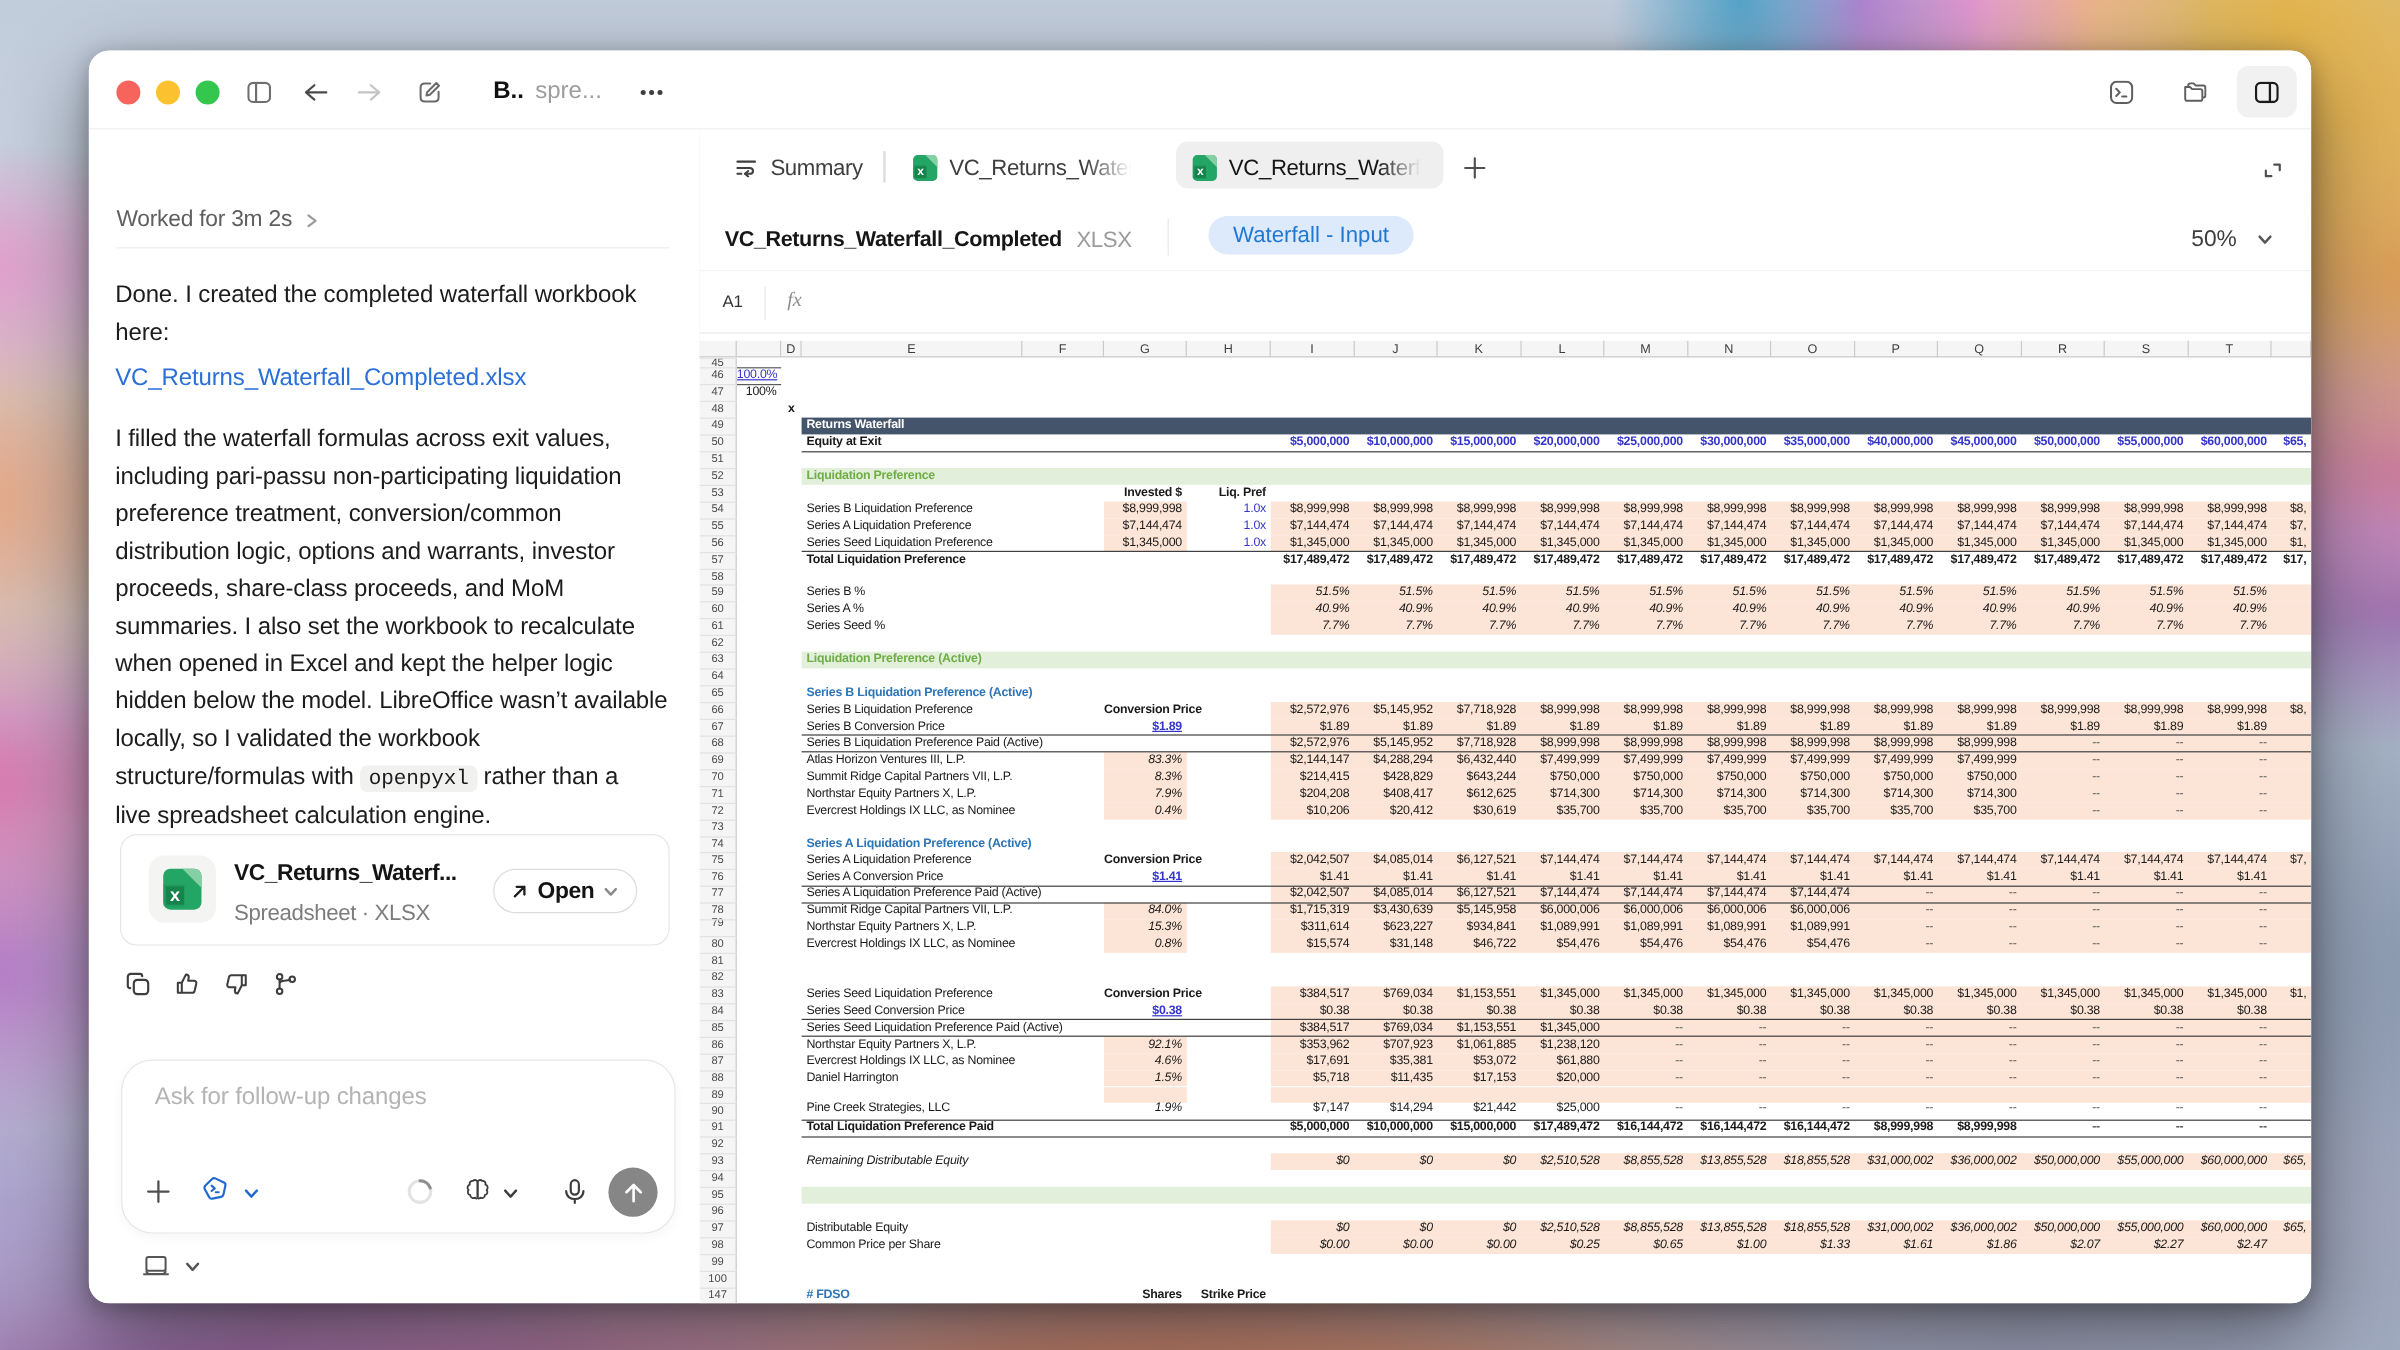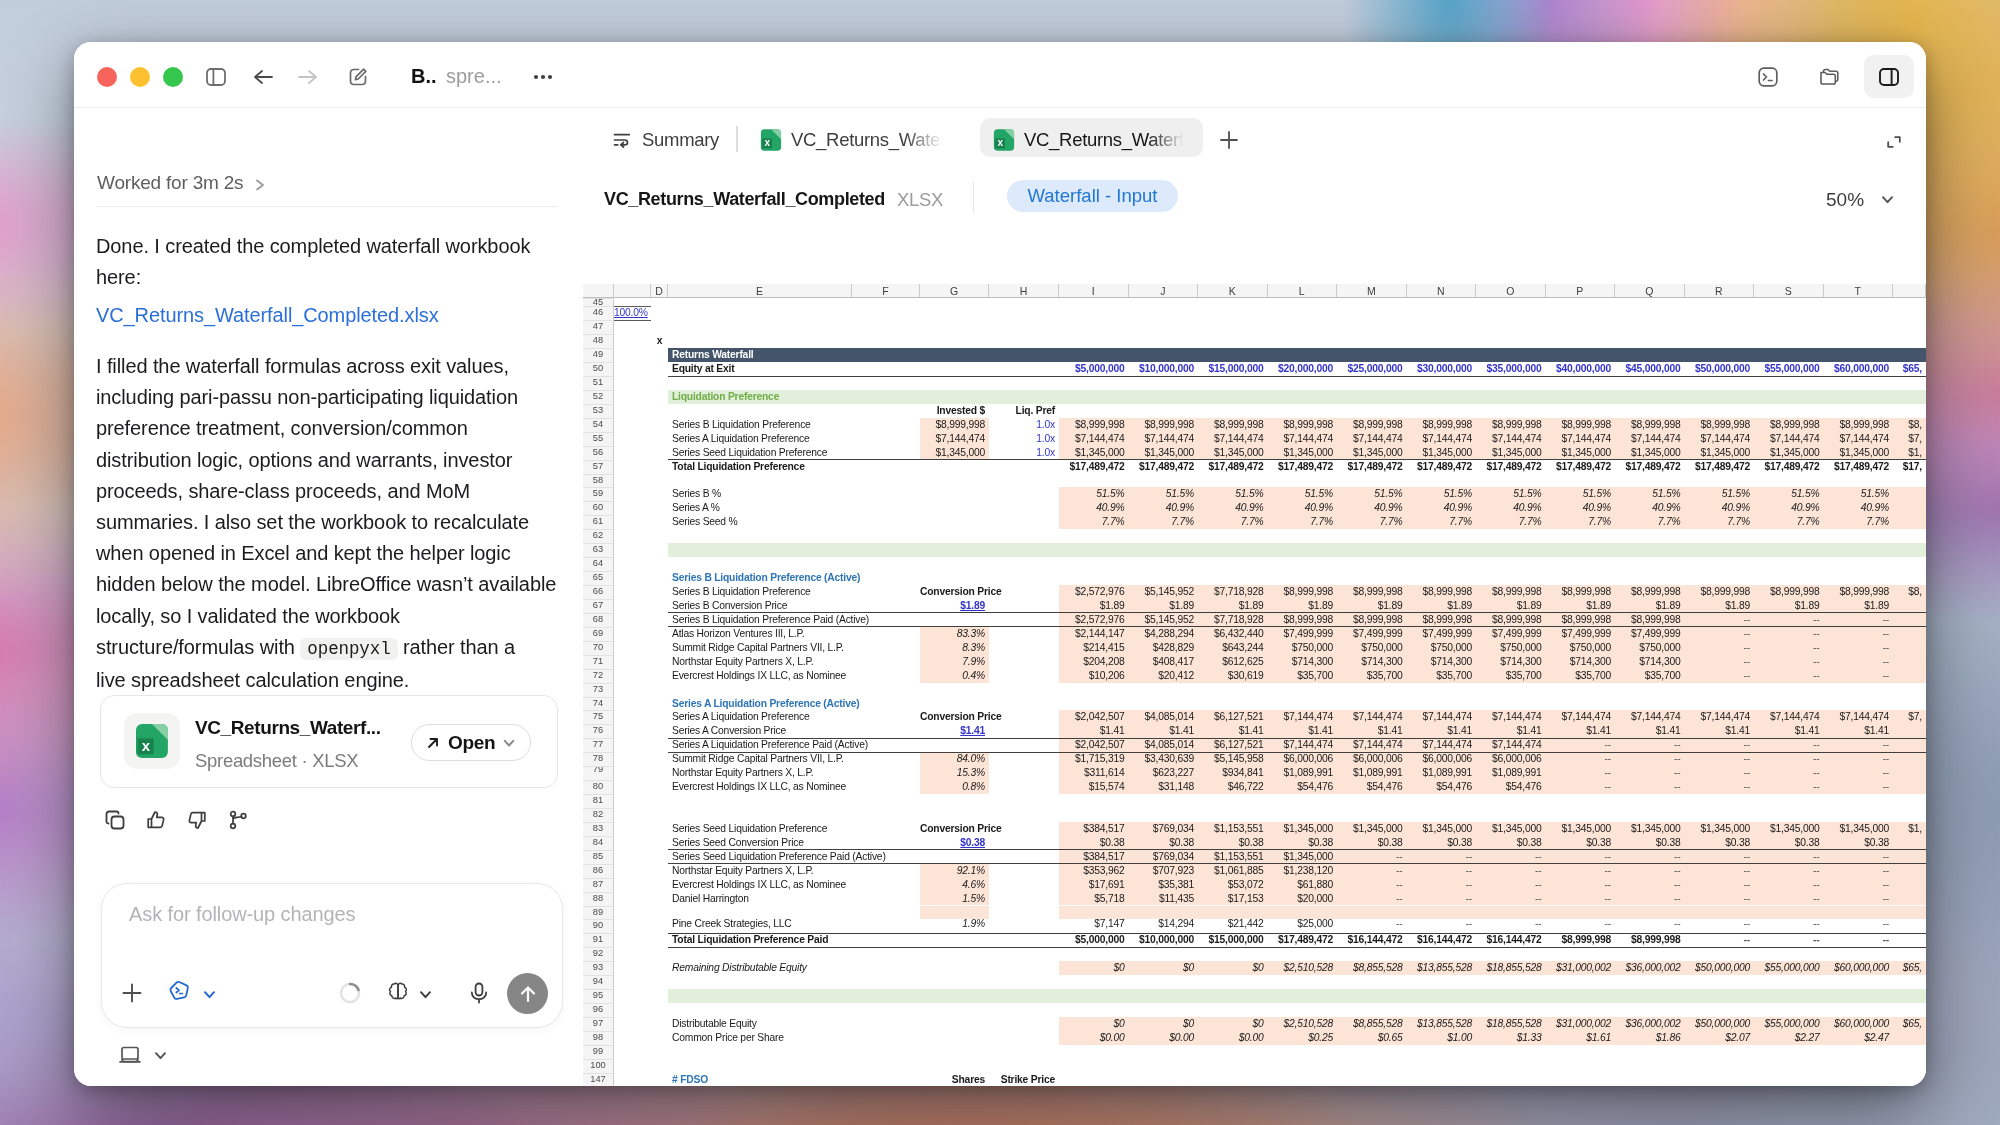--- a/index.html
+++ b/index.html
@@ -309,20 +309,25 @@
 
  <div class="fname">VC_Returns_Waterfall_Completed</div>
  <div class="fext">XLSX</div>
  <div class="fsep"></div>
  <div class="pill">Waterfall - Input</div>
  <div class="zoom">50% &nbsp;</div>
  <div class="abs" style="left:1297px;top:84px">
         <svg class="" width="15" height="15" viewBox="0 0 15 15" fill="none">
           <path d="M3.0 5.2 L7.5 10.2 L12.0 5.2" stroke="#555" stroke-width="2" stroke-linecap="round" stroke-linejoin="round"></path>
         </svg>
+      </div>
+ <div class="fbar">
+        <div class="a1">A1</div>
+        <div class="fbsep"></div>
+        <div class="fx">fx</div>
       </div>
 
 <div class="sheethdr">
         <div class="ch" style="left:0.0px;width:31.0px"></div>
         <div class="ch" style="left:31.0px;width:37.0px"></div>
         <div class="ch" style="left:68.0px;width:17.0px">D</div>
         <div class="ch" style="left:85.0px;width:184.0px">E</div>
         <div class="ch" style="left:269.0px;width:68.0px">F</div>
         <div class="ch" style="left:337.0px;width:69.0px">G</div>
         <div class="ch" style="left:406.0px;width:70.0px">H</div>
@@ -396,20 +401,23 @@
         <div class="hl" style="top:453.7px;left:85.0px;width:1258.0px;background:#3f3f3f"></div>
         <div class="hl" style="top:551.2px;left:85.0px;width:1258.0px;background:#3f3f3f"></div>
         <div class="hl" style="top:565.2px;left:85.0px;width:1258.0px;background:#3f3f3f"></div>
         <div class="hl" style="top:648.8px;left:85.0px;width:1258.0px;background:#3f3f3f"></div>
         <div class="hl" style="top:634.8px;left:85.0px;width:1258.0px;background:#3f3f3f"></div>
         <div class="hl" style="top:7.8px;left:31.0px;width:37.0px;background:#5a5a5a"></div>
         <div class="hl" style="top:21.7px;left:31.0px;width:37.0px;background:#5a5a5a"></div>
 <div class="row" style="top:8.3px">
           <span class="c blue" style="left:31.0px;width:37.0px"><u>100.0%</u></span>
         </div>
+        <div class="row" style="top:22.2px">
+          <span class="c " style="left:31.0px;width:37.0px">100%</span>
+        </div>
         <div class="row" style="top:36.2px">
           <span class="c bold ctr" style="left:68.0px;width:17.0px">x</span>
         </div>
         <div class="row" style="top:50.1px">
           <span class="c lt white bold" style="left:85.0px;width:1258.0px">Returns Waterfall</span>
         </div>
         <div class="row" style="top:64.0px">
           <span class="c lt bold" style="left:85.0px;width:184.0px">Equity at Exit</span>
           <span class="c blue bold" style="left:476.0px;width:69.5px">$5,000,000</span>
           <span class="c blue bold" style="left:545.5px;width:69.5px">$10,000,000</span>
@@ -539,20 +547,23 @@
           <span class="c it" style="left:615.0px;width:69.5px">7.7%</span>
           <span class="c it" style="left:684.5px;width:69.5px">7.7%</span>
           <span class="c it" style="left:754.0px;width:69.5px">7.7%</span>
           <span class="c it" style="left:823.5px;width:69.5px">7.7%</span>
           <span class="c it" style="left:893.0px;width:69.5px">7.7%</span>
           <span class="c it" style="left:962.5px;width:69.5px">7.7%</span>
           <span class="c it" style="left:1032.0px;width:69.5px">7.7%</span>
           <span class="c it" style="left:1101.5px;width:69.5px">7.7%</span>
           <span class="c it" style="left:1171.0px;width:69.5px">7.7%</span>
           <span class="c it" style="left:1240.5px;width:69.5px">7.7%</span>
+        </div>
+        <div class="row" style="top:245.2px">
+          <span class="c lt green bold" style="left:85.0px;width:1258.0px">Liquidation Preference (Active)</span>
         </div>
         <div class="row" style="top:273.0px">
           <span class="c lt bluehdr bold" style="left:85.0px;width:184.0px">Series B Liquidation Preference (Active)</span>
         </div>
         <div class="row" style="top:287.0px">
           <span class="c lt " style="left:85.0px;width:184.0px">Series B Liquidation Preference</span>
           <span class="c bold" style="left:337.0px;width:69.0px">Conversion Price</span>
           <span class="c " style="left:476.0px;width:69.5px">$2,572,976</span>
           <span class="c " style="left:545.5px;width:69.5px">$5,145,952</span>
           <span class="c " style="left:615.0px;width:69.5px">$7,718,928</span>

